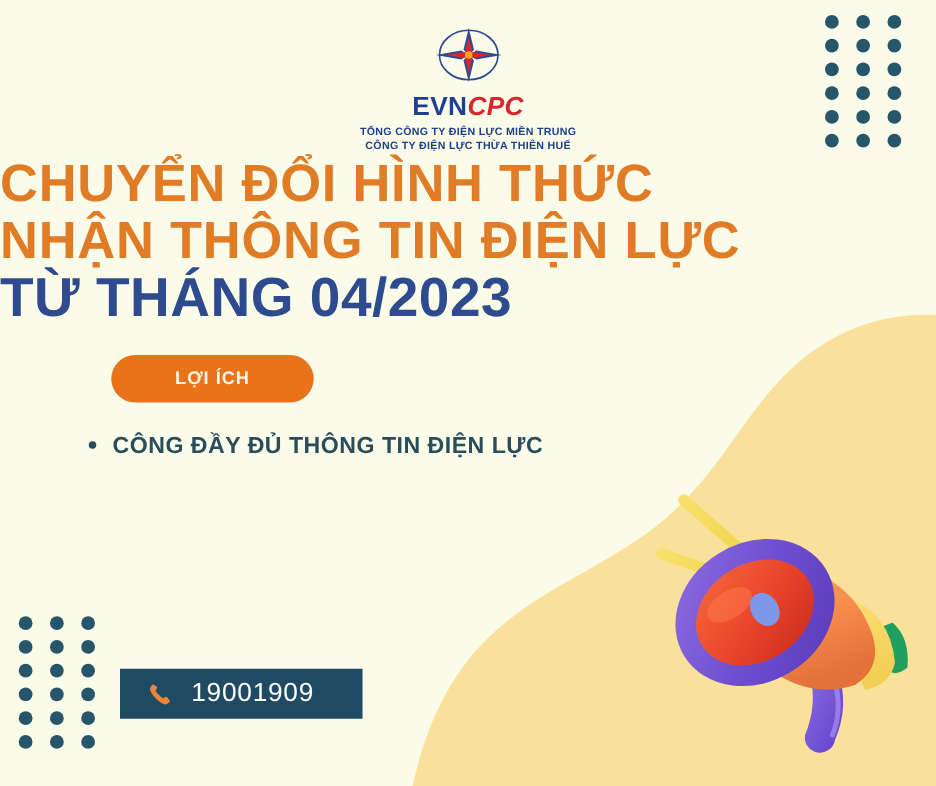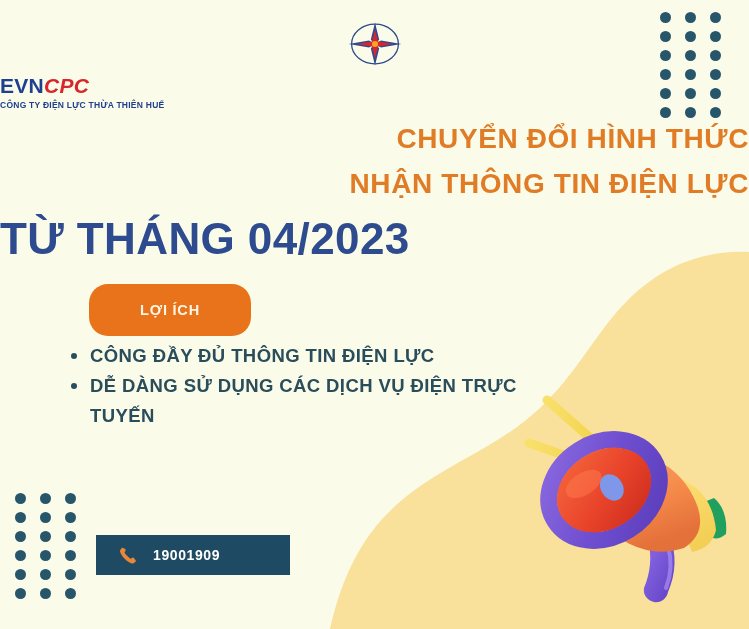--- a/index.html
+++ b/index.html
@@ -44,21 +44,21 @@
   }
   #dots-top-right { top: 12px; right: 28px; }
   #dots-bottom-left { left: 15px; bottom: 22px; }
 
   
   .logo-block {
     position: absolute;
     top: 14px;
     left: 0;
     right: 0;
-    text-align: left;
+    text-align: center;
   }
   .logo-mark { display: block; margin: 0 auto; }
   .logo-wordmark {
     margin-top: 1px;
     font-size: 21px;
     font-weight: 700;
     letter-spacing: 0.3px;
     line-height: 1;
   }
   .logo-wordmark .evn { color: #1f3f8f; }
@@ -70,23 +70,23 @@
     color: #1f3f8f;
     letter-spacing: 0.25px;
     line-height: 1.32;
   }
 
   
   .headline {
     position: absolute;
     left: 0;
     right: 0;
-    text-align: right;
+    text-align: left;
     color: #e07b26;
-    font-size: 28px;
+    font-size: 42px;
     font-weight: 700;
     letter-spacing: 0.6px;
     line-height: 1.12;
     white-space: nowrap;
   }
   #headline-1 { top: 123px; }
   #headline-2 { top: 168px; }
 
   #headline-date {
     position: absolute;
@@ -100,21 +100,21 @@
     line-height: 1.05;
     white-space: nowrap;
   }
 
   
   .pill {
     position: absolute;
     top: 284px;
     left: 89px;
     width: 162px;
-    height: 52px;
+    height: 38px;
     border-radius: 19px;
     background: #e8731b;
     color: #fdf6e6;
     font-size: 14.5px;
     font-weight: 700;
     letter-spacing: 0.8px;
     display: flex;
     align-items: center;
     justify-content: center;
   }
@@ -168,22 +168,22 @@
     height: 40px;
     background: #1f4a63;
     display: flex;
     align-items: center;
     gap: 16px;
     padding-left: 22px;
     box-sizing: border-box;
   }
   #phone-number {
     color: #ffffff;
-    font-size: 14px;
-    font-weight: 700;
+    font-size: 21px;
+    font-weight: 400;
     letter-spacing: 0.6px;
   }
   .phone-icon { display: block; }
 
   
   #megaphone {
     position: absolute;
     left: 500px;
     top: 378px;
     width: 252px;
@@ -254,33 +254,33 @@
       <path d="M50 26 L55 46 L50 50 L45 46 Z" fill="#d8262c"></path>
       <path d="M50 74 L55 54 L50 50 L45 54 Z" fill="#d8262c"></path>
       <path d="M20 50 L44 46 L50 50 L44 54 Z" fill="#d8262c"></path>
       <path d="M80 50 L56 46 L50 50 L56 54 Z" fill="#d8262c"></path>
       <circle cx="50" cy="50" r="5" fill="#f4a81d"></circle>
     </svg>
     <div class="logo-wordmark">
       <span class="evn">EVN</span><span class="cpc">CPC</span>
     </div>
     <div class="logo-sub">
+      <div>TỔNG CÔNG TY ĐIỆN LỰC MIỀN TRUNG</div>
       <div>CÔNG TY ĐIỆN LỰC THỪA THIÊN HUẾ</div>
     </div>
   </div>
 
   <div class="headline" id="headline-1">CHUYỂN ĐỔI HÌNH THỨC</div>
   <div class="headline" id="headline-2">NHẬN THÔNG TIN ĐIỆN LỰC</div>
   <div id="headline-date">TỪ THÁNG 04/2023</div>
 
   <div class="pill">LỢI ÍCH</div>
 
   <ul class="benefits">
     <li>CÔNG ĐẦY ĐỦ THÔNG TIN ĐIỆN LỰC</li>
-    <li>DỄ DÀNG SỬ DỤNG CÁC DỊCH VỤ ĐIỆN TRỰC TUYẾN</li>
   </ul>
 
 
   <div id="phone-badge">
     <svg class="phone-icon" width="19" height="19" viewBox="0 0 24 24" aria-hidden="true">
       <path d="M6.6 2.4c-.7-.5-1.7-.3-2.2.4L2.9 5c-.5.7-.6 1.6-.3 2.4
                1.2 3.3 3.2 6.3 5.8 8.8 2.5 2.6 5.5 4.6 8.8 5.8.8.3 1.7.2 2.4-.3
                l2.2-1.5c.7-.5.9-1.5.4-2.2l-2-2.8c-.5-.7-1.4-.9-2.1-.5l-2.4 1.3
                c-1.6-1-3-2.2-4.2-3.6-1.3-1.2-2.4-2.6-3.3-4.1l1.3-2.4
                c.4-.7.2-1.6-.5-2.1L6.6 2.4z" fill="#e8863a"></path>

